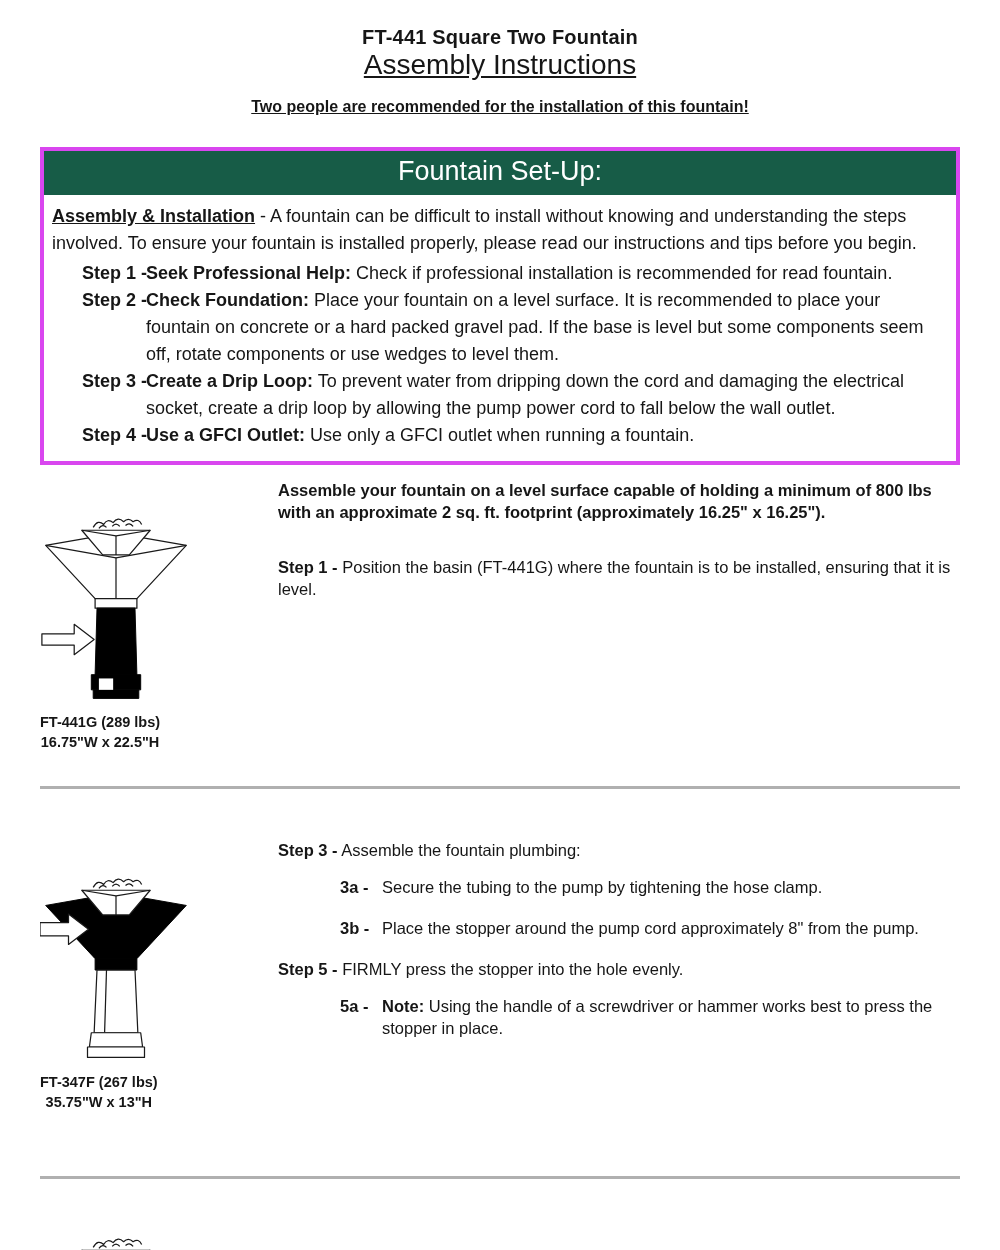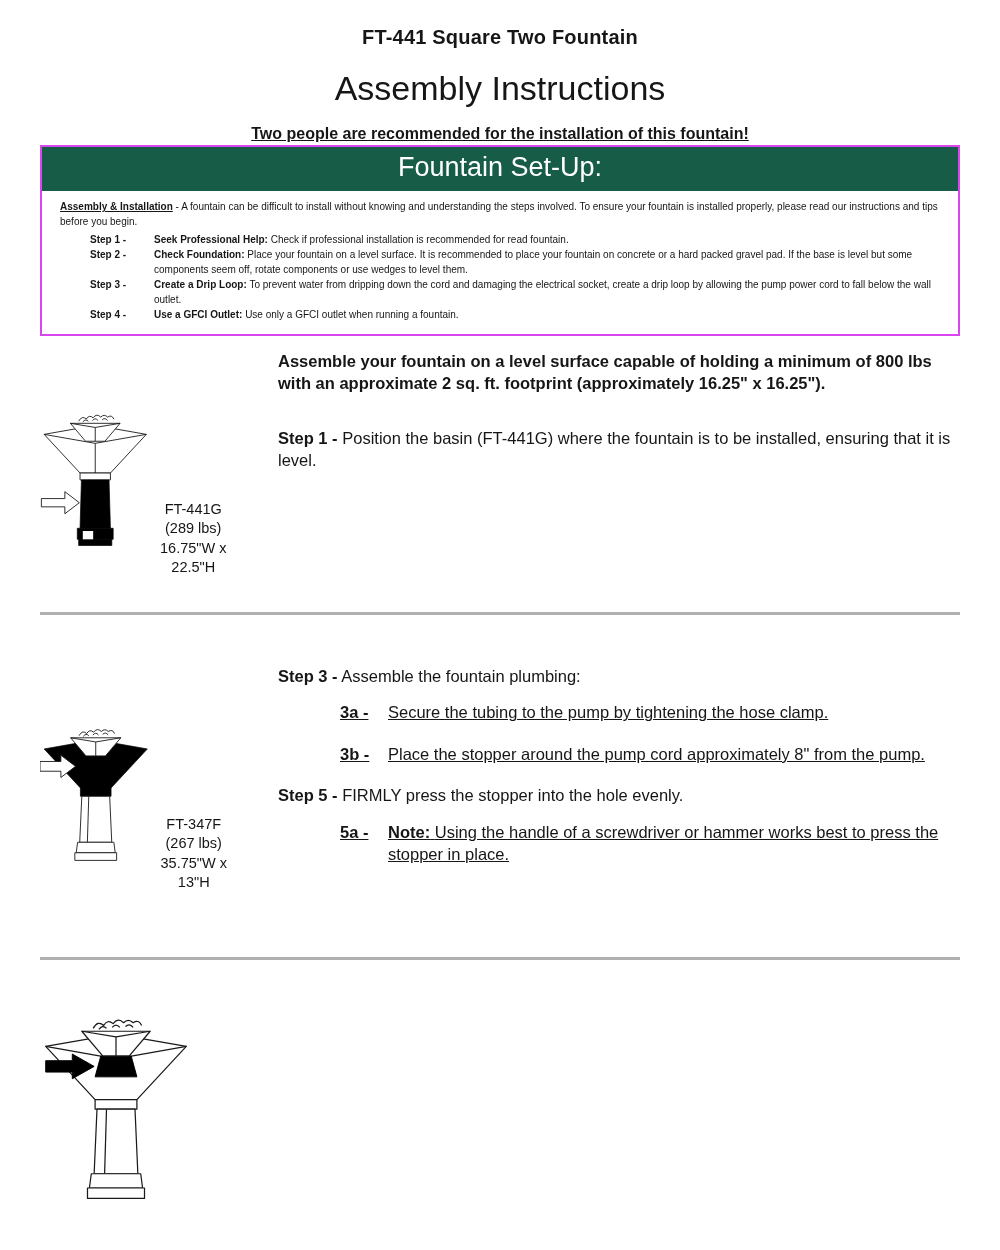--- a/index.html
+++ b/index.html
@@ -3,41 +3,41 @@
 <meta charset="utf-8">
 <style>
   * { margin:0; padding:0; box-sizing:border-box; }
   html,body { background:#ffffff; }
   body { font-family:"Liberation Sans", sans-serif; color:#161616; }
   .page { width:1000px; min-height:1250px; margin:0 auto; background:#fff; padding:26px 40px 30px 40px; }
 
   
   .doc-header { text-align:center; }
   .doc-title { font-size:20px; font-weight:bold; letter-spacing:.2px; }
-  .doc-subtitle { font-size:34px; font-weight:normal; margin-top:20px; }
+  .doc-subtitle { font-size:28px; font-weight:normal; margin-top:0;text-decoration:underline; }
   .doc-tagline { font-size:16px; font-weight:bold; text-decoration:underline; margin-top:17px; }
 
   
-  .setup-box { margin-top:2px; border:2px solid #d946ef; }
+  .setup-box { margin-top:31px; border:4px solid #d946ef; }
   .setup-box-header { background:#175c47; color:#ffffff; font-size:27px; text-align:center; padding:5px 0 8px 0; }
-  .setup-box-body { padding:8px 18px 12px 18px; font-size:10px; line-height:1.5; }
+  .setup-box-body { padding:8px 18px 12px 8px; font-size:18px; line-height:1.5; }
   .intro-label { font-weight:bold; text-decoration:underline; }
   .setup-steps { margin:3px 0 0 30px; }
   .setup-step { display:grid; grid-template-columns:56px 1fr; column-gap:8px; }
   .s-label { font-weight:bold; white-space:nowrap; }
   .s-bold { font-weight:bold; }
 
   
   .section { display:flex; gap:42px; }
-  .figure-col { width:196px; flex:none; display:flex; align-items:flex-end; }
+  .figure-col { width:196px; flex:none; display:flex; flex-direction:column; align-items:flex-start;font-weight:bold; }
   .text-col { flex:1; font-size:16.5px; line-height:1.36; padding-right:4px; }
   .figure-caption { text-align:center; font-size:14.5px; line-height:1.35; margin-top:6px; }
   .step { margin-bottom:14px; }
   .step-label { font-weight:bold; }
-  .substep { display:grid; grid-template-columns:42px 1fr; column-gap:6px; margin:0 0 19px 62px;text-decoration:underline; }
+  .substep { display:grid; grid-template-columns:42px 1fr; margin:0 0 19px 62px; }
   .lead { font-weight:bold; margin-bottom:32px; }
 
   .section-1 { margin-top:14px; }
   .section-1 .figure-col { padding-top:36px; }
   .section-2 .figure-col { padding-top:36px; }
   .section-3 .figure-col { padding-top:28px; }
   .section-3 .text-col { padding-top:88px; }
 
   hr.divider { border:none; border-top:3px solid #b0b0b0; }
   .divider-1 { margin:34px 0 50px 0; }

